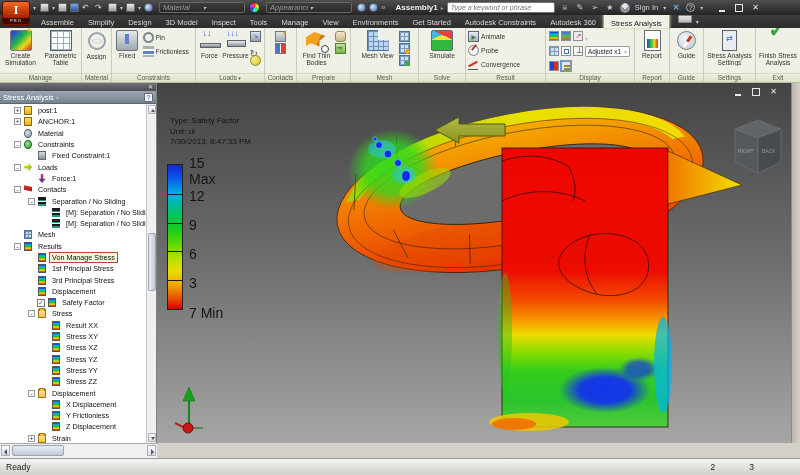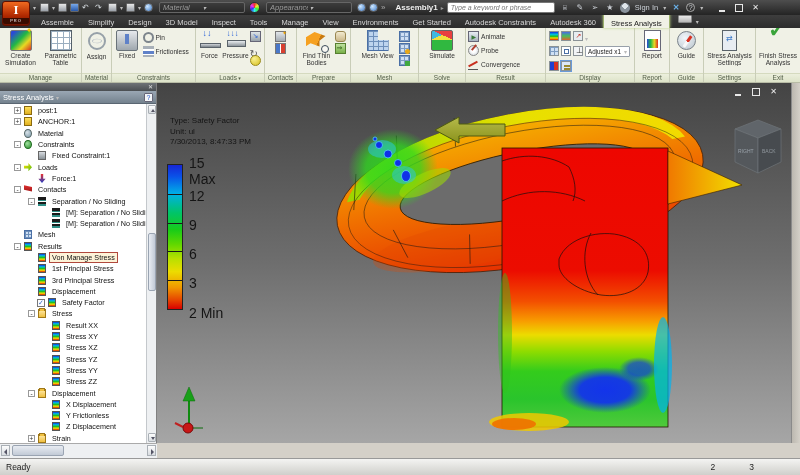--- a/index.html
+++ b/index.html
@@ -840,21 +840,21 @@
             <div class="tl"></div>
             <div class="tl"></div>
         </div>
         <div class="lticks">
 
         <div class="lt">12</div>
             <div class="lt">9</div>
             <div class="lt">6</div>
             <div class="lt">3</div>
           </div>
-        <div class="lmin">2 Min</div>
+        <div class="lmin">7 Min</div>
       </div>
 
       <div class="vp-ctrl">
         <span class="wb min"></span>
         <span class="wb res"></span>
         <span class="wb cls"></span>
       </div>
     </div>
 
     <div class="rightframe"></div>

